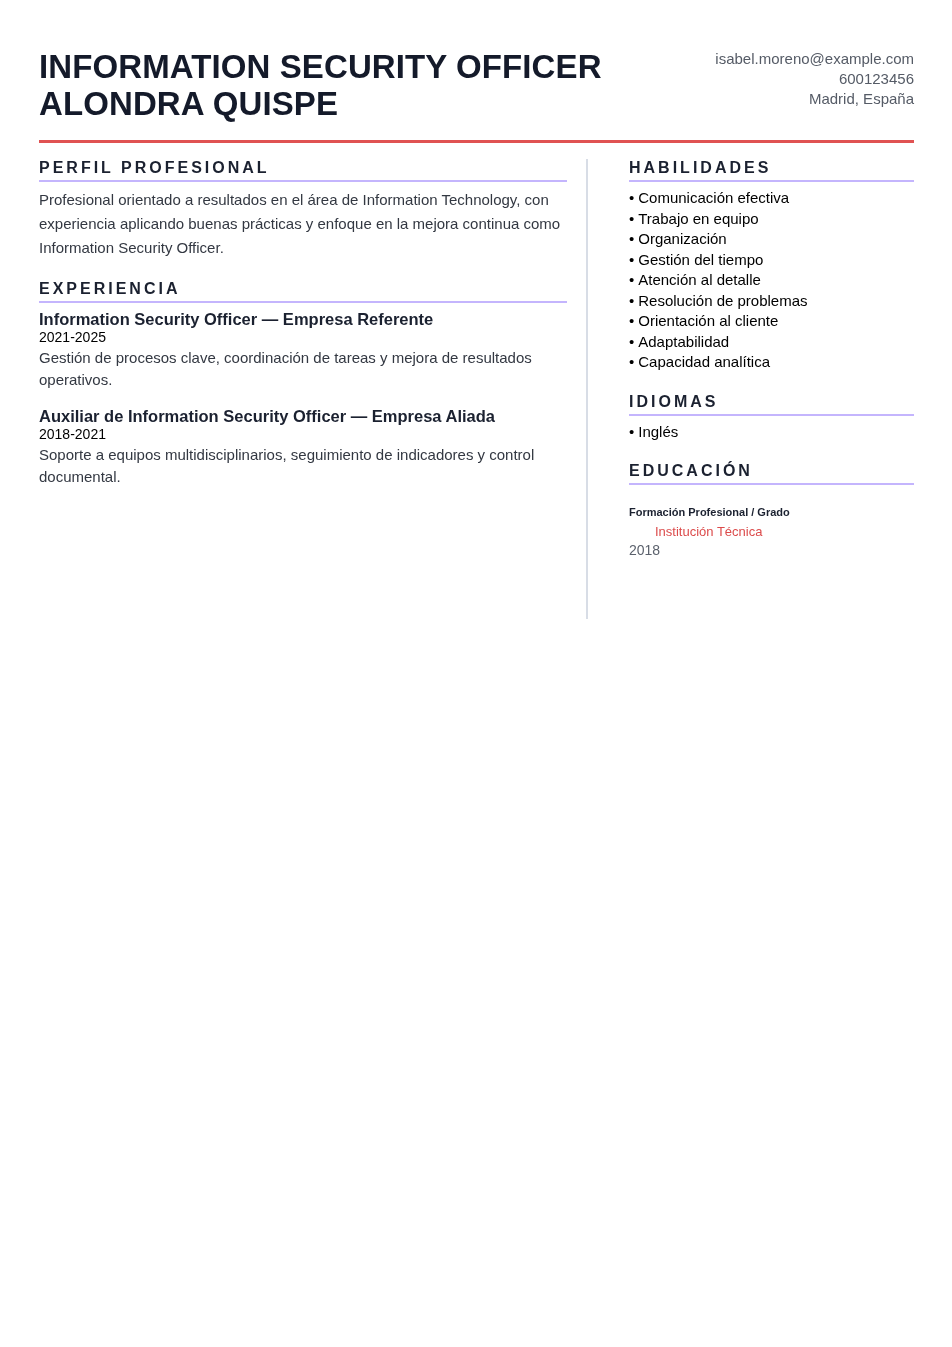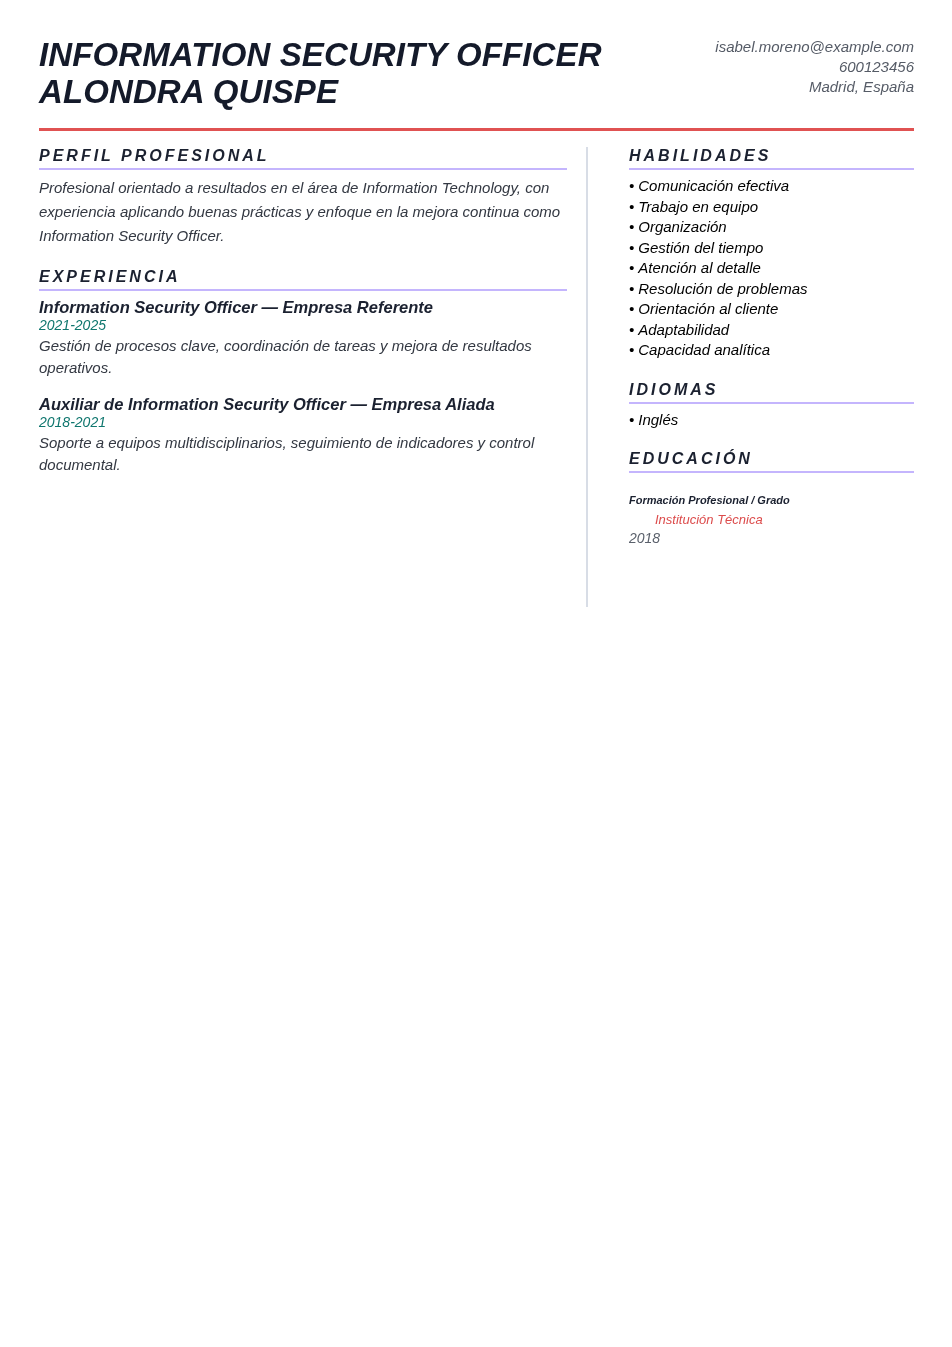--- a/index.html
+++ b/index.html
@@ -2,41 +2,41 @@
 <html><head>
   <meta charset="utf-8">
   <style>
     * { box-sizing: border-box; margin: 0; padding: 0; }
     html, body { width: 952px; height: 1347px; background: #ffffff; }
     body {
       font-family: "Liberation Sans", "DejaVu Sans", sans-serif;
       color: #1f2330;
       position: relative;
     }
-    .page { position: absolute; left: 39px; top: 36px; width: 875px; font-style: italic; }
+    .page { position: absolute; left: 39px; top: 48px; width: 875px; }
     .header { display: flex; justify-content: space-between; align-items: flex-start; height: 92px; }
     .title {
       font-size: 33px; font-weight: 700; color: #141a2a; line-height: 37px;
       letter-spacing: 0.1px;
     }
     .contact { text-align: right; font-size: 15px; color: #555b66; line-height: 20px; padding-top: 1px; }
     .accent-line { height: 3px; background: #e05252; margin-top: 0px; }
     .cols { display: flex; margin-top: 16px; }
     .col-left { width: 528px; padding-right: 0; }
     .divider { width: 2px; background: #d8dde6; margin-left: 19px; margin-right: 41px; height: 460px; }
     .col-right { width: 285px; }
     .sec-title {
       font-size: 16px; font-weight: 700; letter-spacing: 3px; color: #1b2130;
       padding-bottom: 3px; border-bottom: 2px solid #c4b5fd; line-height: 18px;
     }
     .para { font-size: 15px; line-height: 24px; color: #333842; margin-top: 6px; }
     .sec { margin-bottom: 20px; }
     .job { margin-top: 7px; margin-bottom: 16px; }
     .job-title { font-size: 16.5px; font-weight: 700; color: #1b2130; line-height: 19px; }
-    .job-dates { font-size: 14px; color: #0f766e; line-height: 16px; }
+    .job-dates { font-size: 14px; color: #000000; line-height: 16px; }
     .job-desc { font-size: 15px; line-height: 22px; color: #333842; margin-top: 2px; }
     .list { list-style: none; margin-top: 6px; }
     .list li { font-size: 15px; line-height: 20.5px; color: #000000; }
     .list li::before { content: "\2022"; margin-right: 4px; }
     .edu-title { font-size: 11px; font-weight: 700; color: #1b2130; margin-top: 17px; line-height: 20px; }
     .edu-inst { font-size: 13px; color: #dc4b4b; line-height: 19px; margin-left: 26px; }
     .edu-year { font-size: 14px; color: #5b616c; line-height: 19px; }
   </style>
 </head>
 <body>

